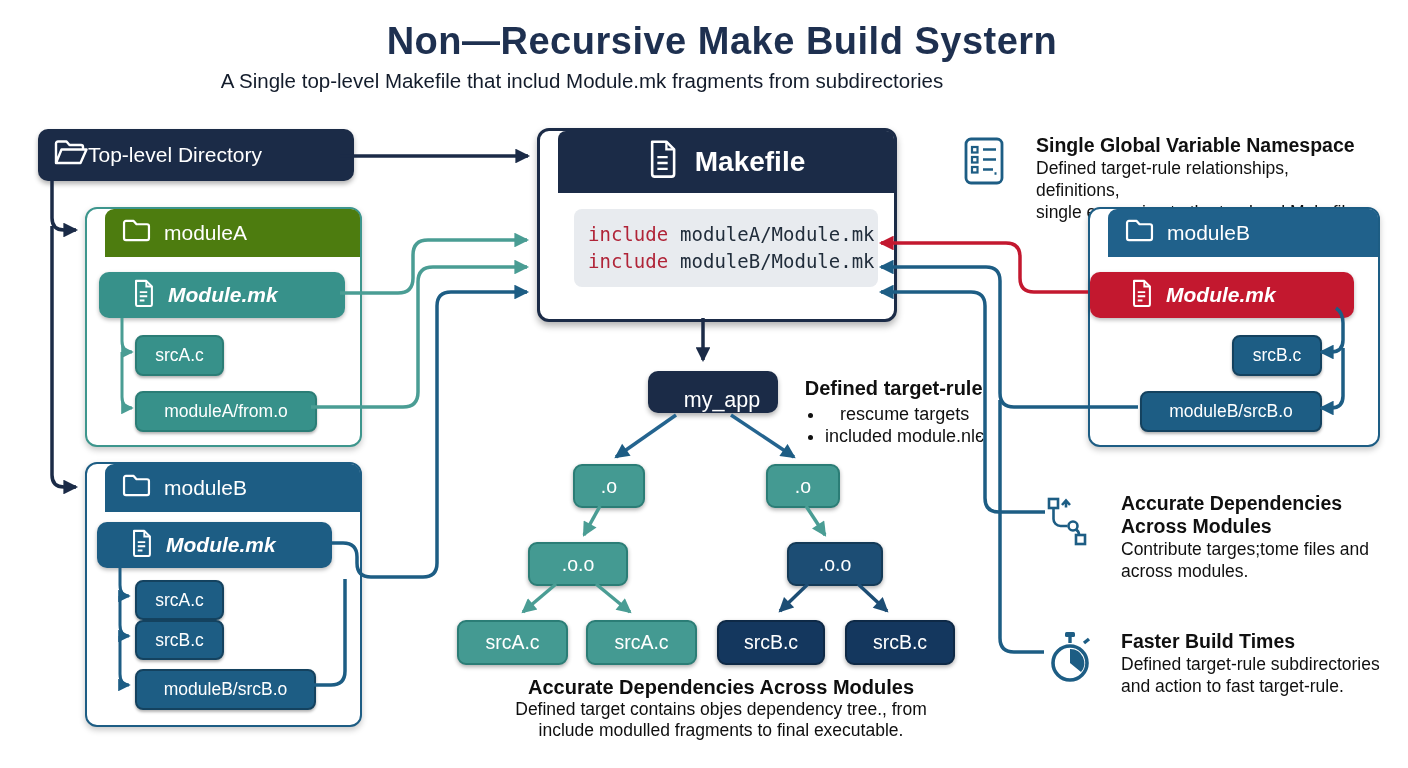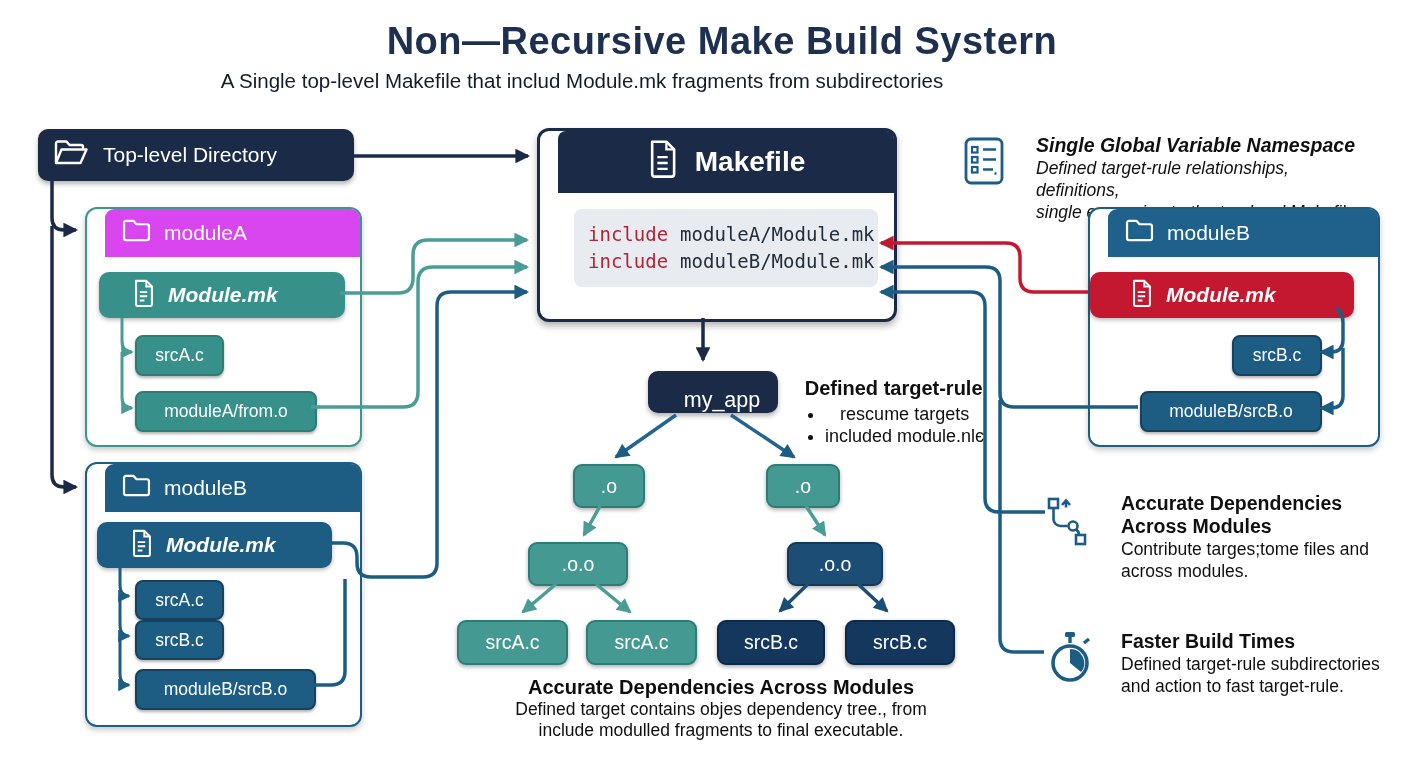--- a/index.html
+++ b/index.html
@@ -44,31 +44,31 @@
   .bottomnote .b{font-size:17.5px;line-height:21px;}
 </style>
 </head>
 <body>
 
 <div id="canvas">
 
   <div class="abs title">Non—Recursive Make Build Systern</div>
   <div class="abs subtitle">A Single top-level Makefile that includ Module.mk fragments from subdirectories</div>
 
-  <div class="abs navybox" style="left:38px;top:129px;width:300px;height:52px;gap:15px;padding-left:16px;font-size:21px;">
+  <div class="abs navybox" style="left:38px;top:129px;width:300px;height:52px;padding-left:16px;font-size:21px;">
     <span>
       <svg width="34" height="27" viewBox="0 0 34 27">
           <path d="M2 24 V4.5 a2 2 0 0 1 2-2 h8.5 l3 3.5 H27 a2 2 0 0 1 2 2 V11 M2 24 l5.5-13.5 H32.5 L26.5 24 Z" fill="none" stroke="#fff" stroke-width="2.4" stroke-linejoin="round"></path>
         </svg>
     </span>
     <span>Top-level Directory</span>
   </div>
 
   <div class="abs container teal-border" style="left:85px;top:207px;width:255px;height:236px;">
-    <div class="hd" style="background:#d946ef;">
+    <div class="hd" style="background:#4d7c0f;">
       <span>
         <svg width="29" height="23" viewBox="0 0 30 24">
             <path d="M2 20 V4 a2 2 0 0 1 2-2 h8 l3 3.5 h11 a2 2 0 0 1 2 2 V20 a2 2 0 0 1 -2 2 H4 a2 2 0 0 1 -2-2 Z" fill="none" stroke="#fff" stroke-width="2.3" stroke-linejoin="round"></path>
           </svg>
       </span>
       <span>moduleA</span>
     </div>
     <div class="banner" style="left:12px;top:63px;width:213px;background:#37918a;">
       <span>
         <svg width="23" height="28" viewBox="0 0 24 30">
@@ -124,21 +124,21 @@
   <div class="abs ann" style="left:963px;top:134px;">
     <span style="position:absolute;left:0;top:2px;">
       <svg width="43" height="50" viewBox="0 0 43 50">
           <rect x="3" y="3" width="36" height="44" rx="5" fill="none" stroke="#1d5d84" stroke-width="2.8"></rect>
           <rect x="9" y="11" width="5.5" height="5.5" fill="none" stroke="#1d5d84" stroke-width="2.2"></rect>
           <rect x="9" y="21" width="5.5" height="5.5" fill="none" stroke="#1d5d84" stroke-width="2.2"></rect>
           <rect x="9" y="31" width="5.5" height="5.5" fill="none" stroke="#1d5d84" stroke-width="2.2"></rect>
           <path d="M20 13.5 h13 M20 23.5 h13 M20 33.5 h10 M31.5 37.5 h2" stroke="#1d5d84" stroke-width="2.4" fill="none"></path>
         </svg>
     </span>
-    <div style="margin-left:55px;width:330px;font-style:italic;">
+    <div style="margin-left:55px;width:330px;">
       <div class="t">Single Global Variable Namespace</div>
       <div class="b">Defined target-rule relationships, definitions,</div>
       <div class="b">single execusiag to the top-level Makefile</div>
     </div>
   </div>
 
   <div class="abs container steel-border" style="left:1088px;top:207px;width:270px;height:236px;">
     <div class="hd" style="background:#20618b;">
       <span>
         <svg width="29" height="23" viewBox="0 0 30 24">

